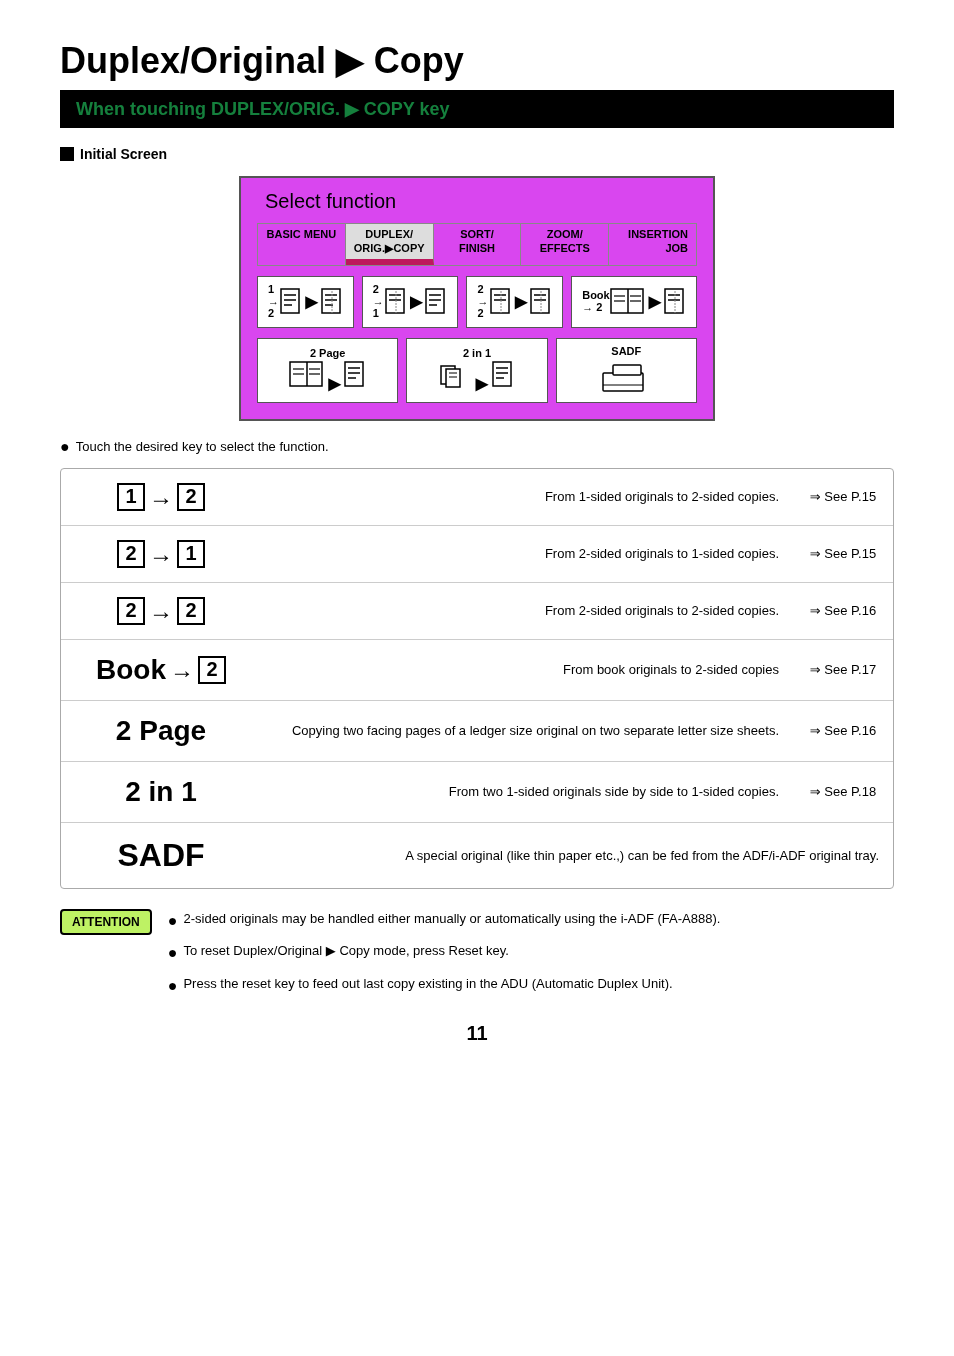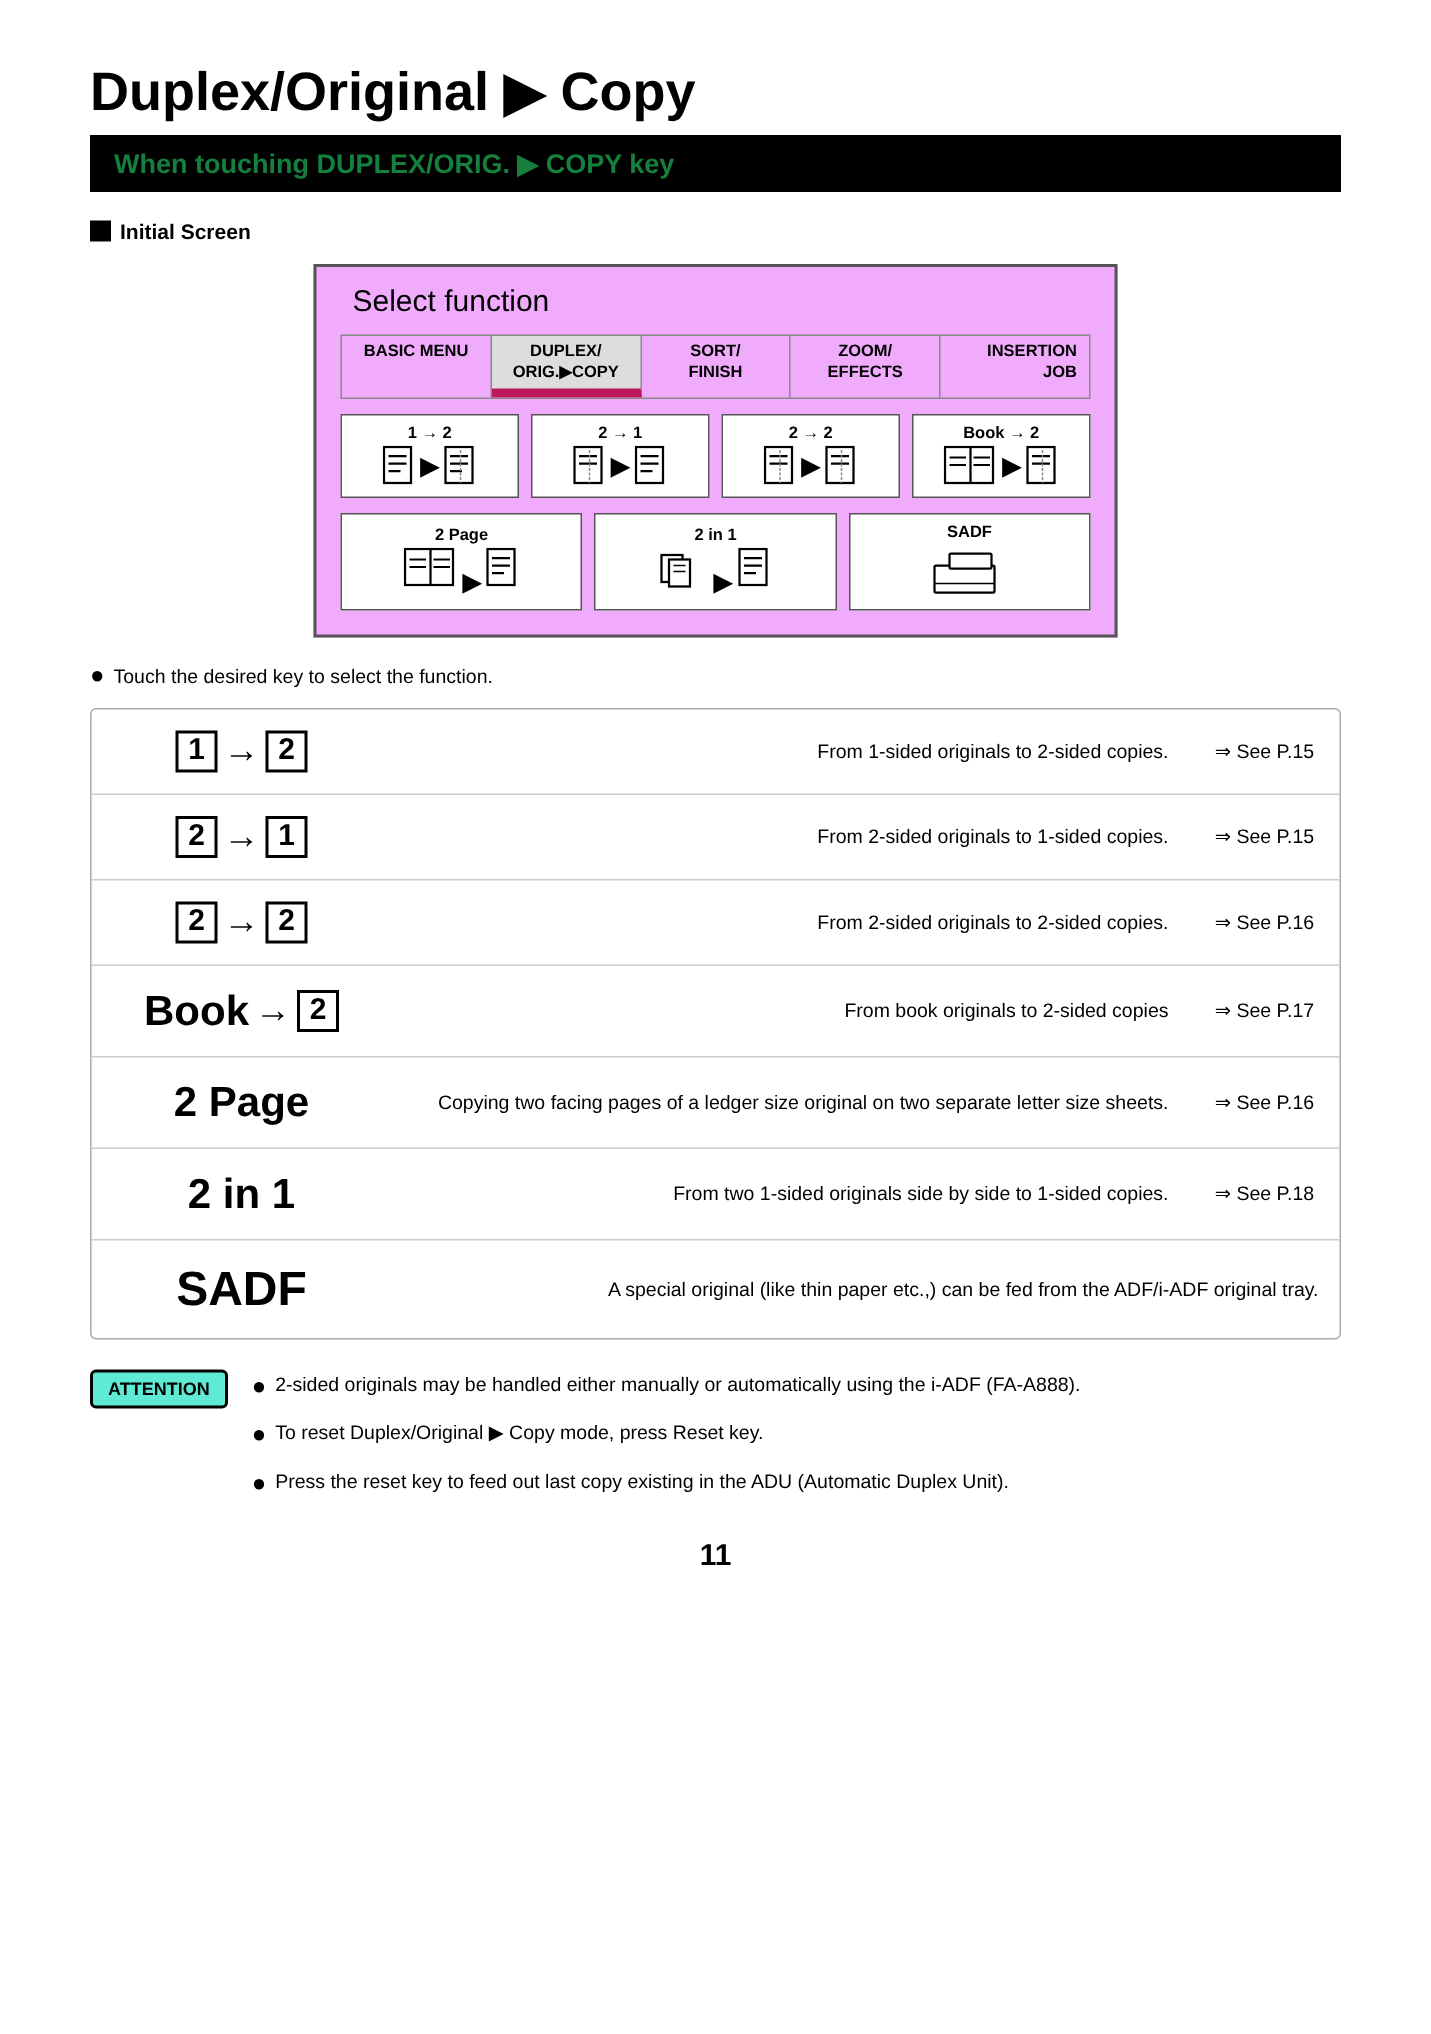--- a/index.html
+++ b/index.html
@@ -43,24 +43,24 @@
       background: #000;
       margin-right: 6px;
       flex-shrink: 0;
     }
 
     
     .screen-container {
       border: 2px solid #555;
       padding: 12px 16px 16px 16px;
       margin-bottom: 18px;
-      width: 536px;
+      width: 476px;
       margin-left: auto;
       margin-right: auto;
-      background: #f0abfc;
+      background: #d946ef;
     }
 
     .screen-title {
       font-size: 20px;
       margin-bottom: 10px;
       padding-left: 8px;
     }
 
     .screen-tabs {
       display: flex;
@@ -95,21 +95,21 @@
       font-weight: bold;
       display: flex;
       align-items: center;
       justify-content: center;
       background: #fff;
       flex: 1;
     }
 
     .copy-btn .btn-inner {
       display: flex;
-      flex-direction: column;
+      flex-direction: row;
       align-items: center;
     }
     .copy-btn .top-label {
       font-size: 11px;
       font-weight: bold;
       margin-bottom: 2px;
     }
     .copy-btn .icon-row {
       display: flex;
       align-items: center;
@@ -234,21 +234,21 @@
     }
 
     
     .attention-box {
       display: flex;
       align-items: flex-start;
       gap: 16px;
       margin-bottom: 16px;
     }
     .attention-badge {
-      background: #5eead4;
+      background: #bef264;
       border: 2px solid #000;
       border-radius: 4px;
       padding: 4px 10px;
       font-size: 12px;
       font-weight: bold;
       flex-shrink: 0;
       white-space: nowrap;
     }
     .attention-content {
       font-size: 13px;

